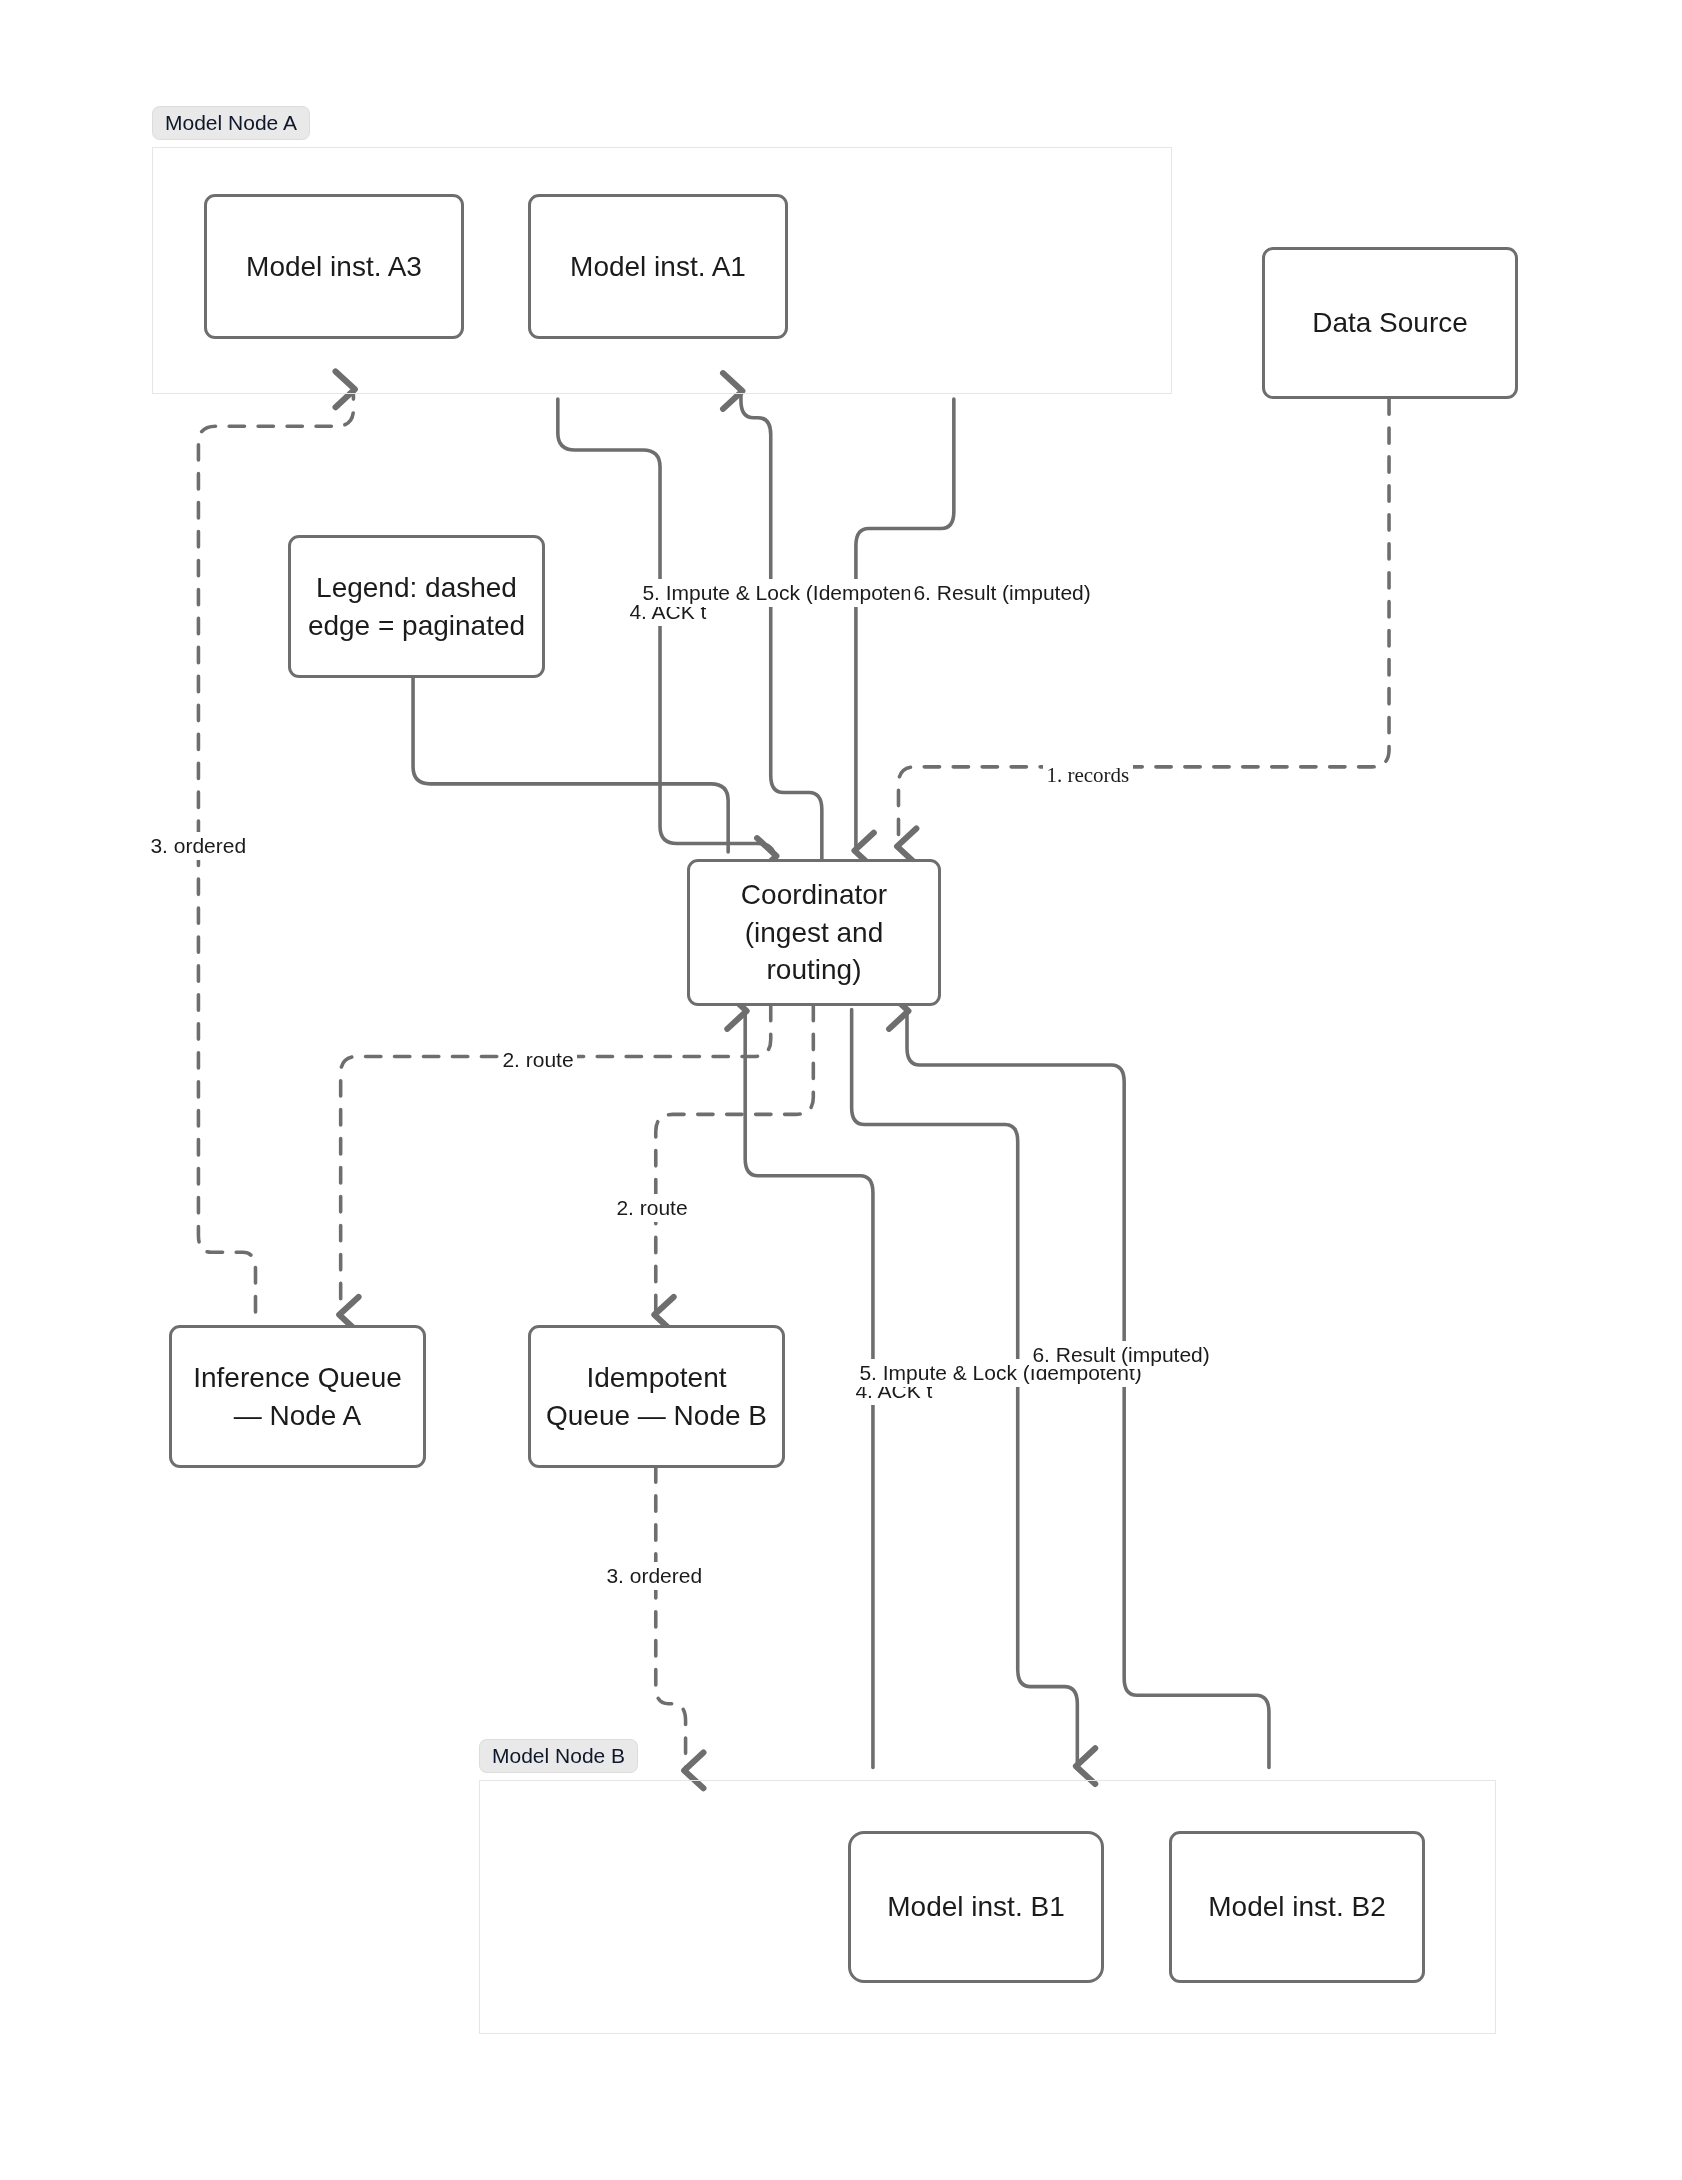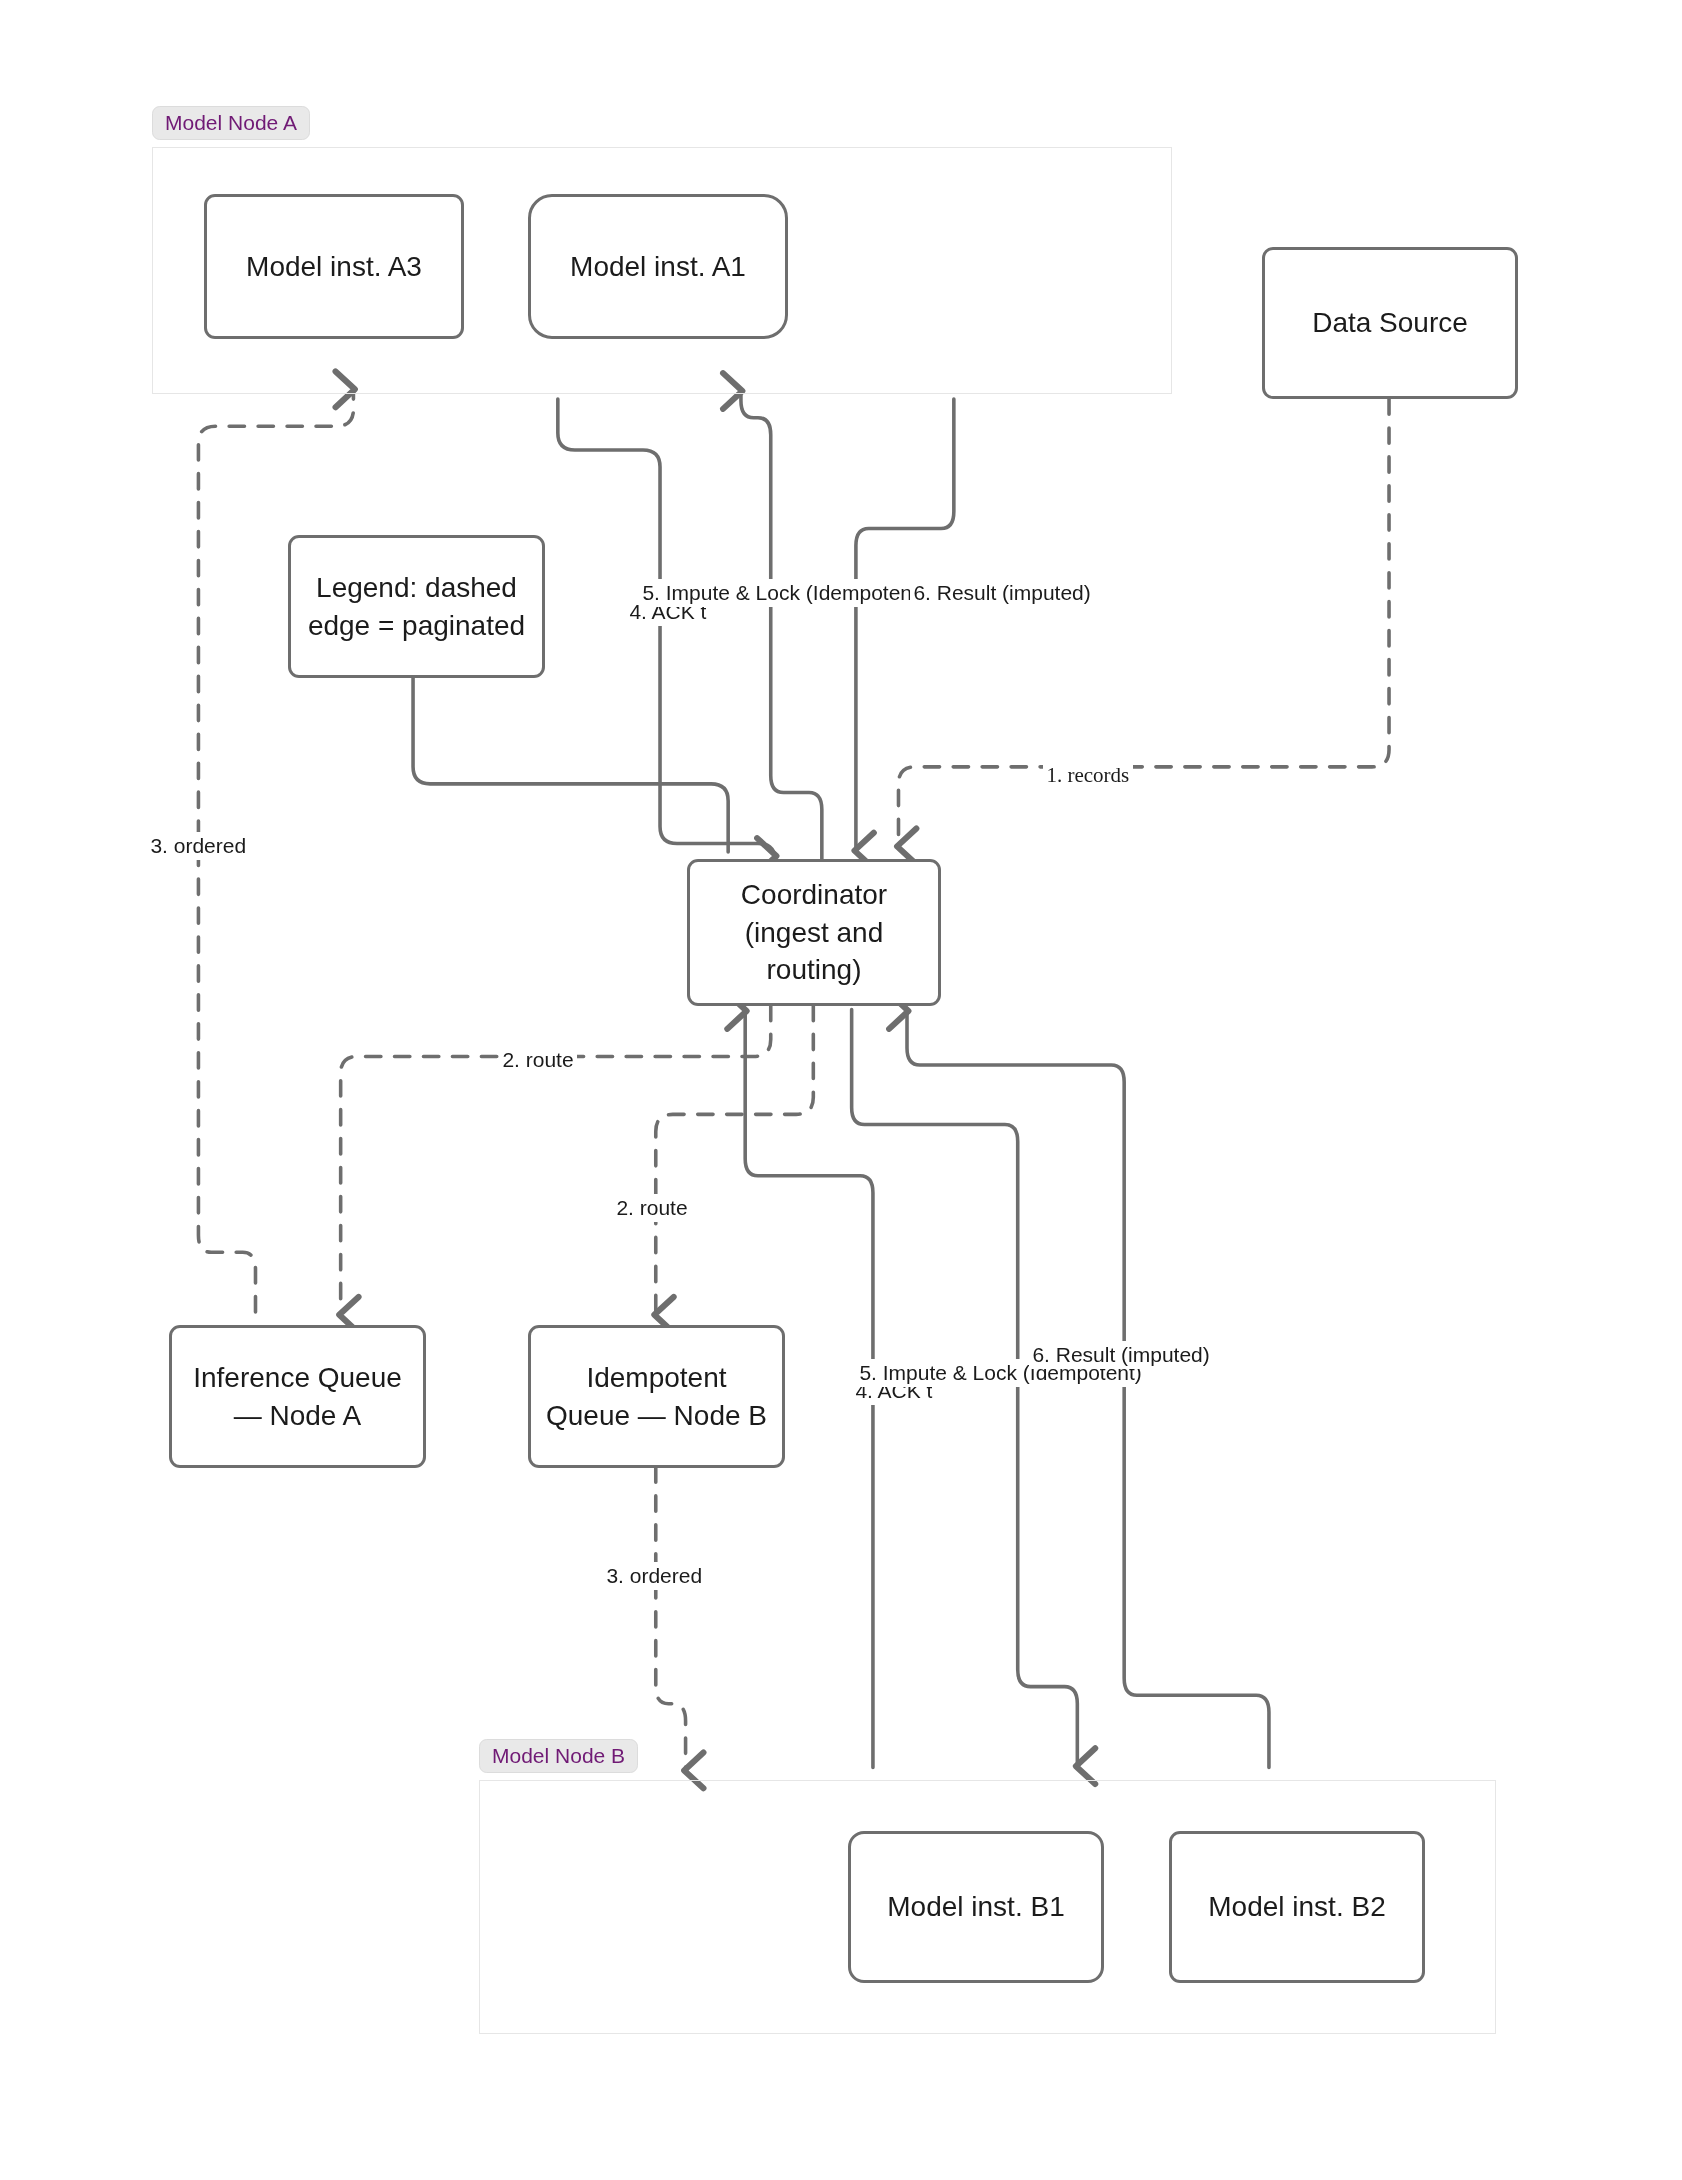--- a/index.html
+++ b/index.html
@@ -2,21 +2,21 @@
 <html style="font-size:13.6px"><head>
 <meta charset="utf-8">
 <style>
   html,body{margin:0;padding:0;background:#ffffff;}
   body{width:1682px;height:2181px;font-family:"Liberation Sans",sans-serif;color:#1b1b1b;}
   #stage{position:relative;width:1682px;height:2181px;overflow:hidden;background:#fff;}
   svg#wires{position:absolute;left:0;top:0;width:1682px;height:2181px;}
 
   .group-box{position:absolute;border:1.4px solid #e6e6e6;background:transparent;box-sizing:border-box;}
   .group-label{position:absolute;background:#e9e9e9;border:1.2px solid #dcdcdc;border-radius:7.7px;
-      padding:5.1px 12px 6px 12px;font-size:21px;line-height:1;color:#701a75;white-space:nowrap;}
+      padding:5.1px 12px 6px 12px;font-size:21px;line-height:1;color:#0f172a;white-space:nowrap;}
 
   .node{position:absolute;box-sizing:border-box;border:3.6px solid #6e6e6e;border-radius:11px;
       background:#ffffff;display:flex;align-items:center;justify-content:center;text-align:center;
       font-size:28px;line-height:1.34;color:#1b1b1b;padding:5.1px 10.2px;}
 
   .elabel{position:absolute;font-size:21px;line-height:1.25;color:#1b1b1b;white-space:nowrap;
       background:#ffffff;padding:0.9px 3.4px;}
 </style>
 </head>
 <body>
@@ -58,21 +58,21 @@
   </svg>
 
   <div class="group-box" style="left:152px; top:147px; width:1020px; height:247px;"></div>
   <div class="group-label" style="left:152px; top:106px;">Model Node A</div>
 
   <div class="group-box" style="left:479px; top:1780px; width:1017px; height:254px;"></div>
   <div class="group-label" style="left:479px; top:1739px;">Model Node B</div>
 
   <div class="node" style="left:204px; top:194px; width:260px; height:145px;">Model inst. A3</div>
 
-  <div class="node" style="left:528px; top:194px; width:260px; height:145px;border-radius:24px;">Model inst. A1</div>
+  <div class="node" style="left:528px; top:194px; width:260px; height:145px;">Model inst. A1</div>
 
 
   <div class="node" style="left:1262px; top:247px; width:256px; height:152px;">Data Source</div>
 
   <div class="node" style="left:288px; top:535px; width:257px; height:143px;">Legend: dashed edge = paginated</div>
 
   <div class="node" style="left:169px; top:1325px; width:257px; height:143px;">Inference Queue — Node A</div>
 
   <div class="node" style="left:687px; top:859px; width:254px; height:147px;">Coordinator (ingest and routing)</div>
 

